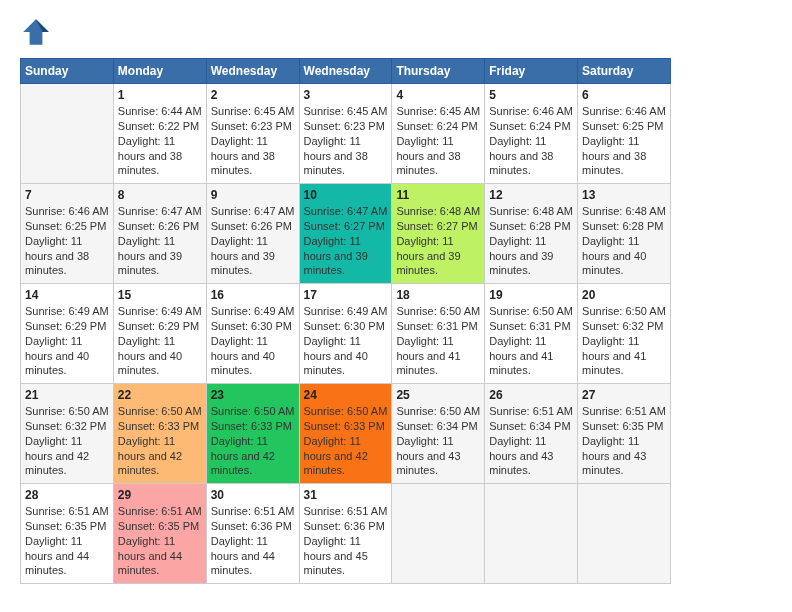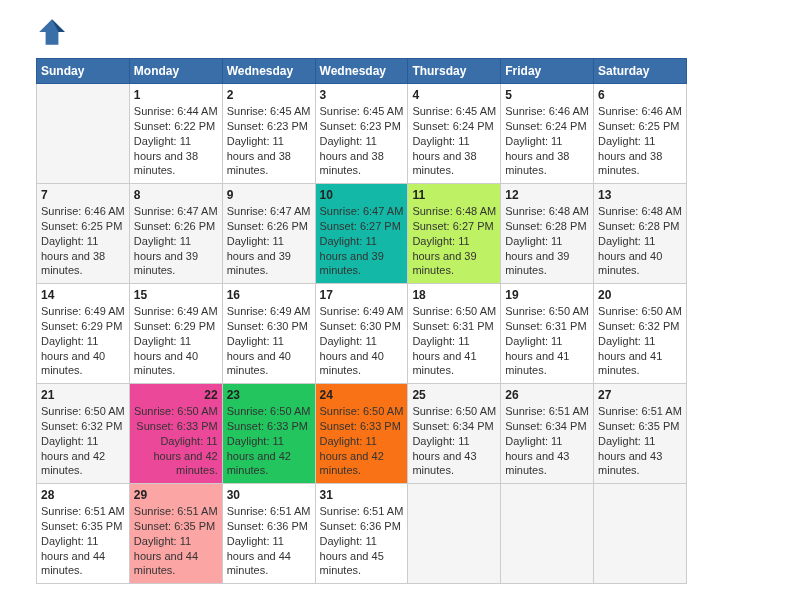--- a/index.html
+++ b/index.html
@@ -9,21 +9,20 @@
       width: 792px;
       height: 612px;
       overflow: hidden;
     }
     .page {
       width: 691px;
       height: 612px;
       padding: 16px 20px 28px 20px;
       display: flex;
       flex-direction: column;
-      margin-left: 16px;
     }
     .header {
       display: flex;
       align-items: flex-start;
       justify-content: space-between;
       margin-bottom: 10px;
     }
     .logo {
       display: flex;
       align-items: center;
@@ -229,21 +228,21 @@
           <td style="background: rgb(255, 255, 255);">
             <span class="day-number">20</span>
             <div class="day-info">Sunrise: 6:50 AM<br>Sunset: 6:32 PM<br>Daylight: 11 hours and 41 minutes.</div>
           </td>
         </tr>
         <tr>
           <td style="background: rgb(245, 245, 245);">
             <span class="day-number">21</span>
             <div class="day-info">Sunrise: 6:50 AM<br>Sunset: 6:32 PM<br>Daylight: 11 hours and 42 minutes.</div>
           </td>
-          <td style="background: #ec4899; text-align: right;">
+          <td style="background: #fdba74;">
             <span class="day-number">22</span>
             <div class="day-info">Sunrise: 6:50 AM<br>Sunset: 6:33 PM<br>Daylight: 11 hours and 42 minutes.</div>
           </td>
           <td style="background: #22c55e;">
             <span class="day-number">23</span>
             <div class="day-info">Sunrise: 6:50 AM<br>Sunset: 6:33 PM<br>Daylight: 11 hours and 42 minutes.</div>
           </td>
           <td style="background: #f97316;">
             <span class="day-number">24</span>
             <div class="day-info">Sunrise: 6:50 AM<br>Sunset: 6:33 PM<br>Daylight: 11 hours and 42 minutes.</div>

